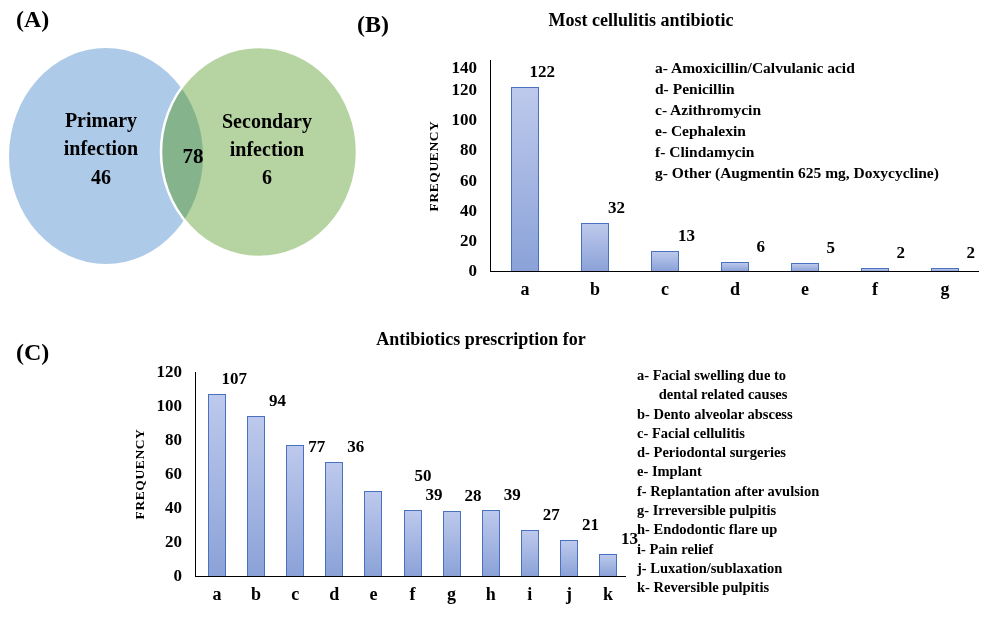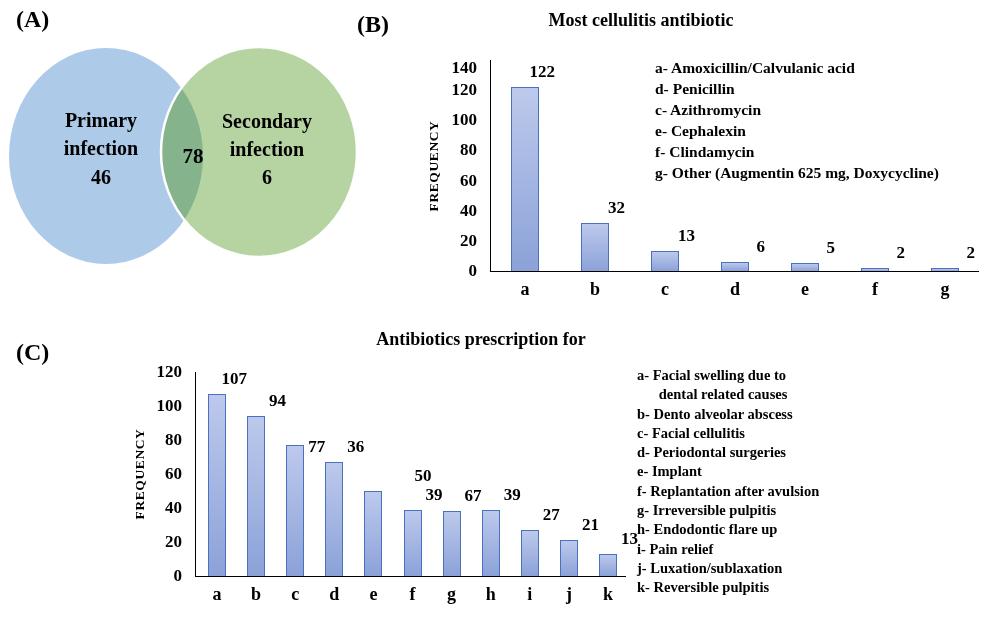--- a/index.html
+++ b/index.html
@@ -143,21 +143,21 @@
       <div class="bar" style="left: 129.3px; width: 18px; height: 113.9px;"></div>
       <div class="bar-value" style="left: 108.3px; bottom: 118.9px;">36</div>
       <div class="bar-cat" style="left: 108.3px; top: 212px;">d</div>
       <div class="bar" style="left: 168.4px; width: 18px; height: 85px;"></div>
       <div class="bar-value" style="left: 147.4px; bottom: 90px; margin-left: 28px;">50</div>
       <div class="bar-cat" style="left: 147.4px; top: 212px;">e</div>
       <div class="bar" style="left: 207.5px; width: 18px; height: 66.3px;"></div>
       <div class="bar-value" style="left: 186.5px; bottom: 71.3px;">39</div>
       <div class="bar-cat" style="left: 186.5px; top: 212px;">f</div>
       <div class="bar" style="left: 246.6px; width: 18px; height: 64.6px;"></div>
-      <div class="bar-value" style="left: 225.6px; bottom: 69.6px;">67</div>
+      <div class="bar-value" style="left: 225.6px; bottom: 69.6px;">28</div>
       <div class="bar-cat" style="left: 225.6px; top: 212px;">g</div>
       <div class="bar" style="left: 285.7px; width: 18px; height: 66.3px;"></div>
       <div class="bar-value" style="left: 264.7px; bottom: 71.3px;">39</div>
       <div class="bar-cat" style="left: 264.7px; top: 212px;">h</div>
       <div class="bar" style="left: 324.8px; width: 18px; height: 45.9px;"></div>
       <div class="bar-value" style="left: 303.8px; bottom: 50.9px;">27</div>
       <div class="bar-cat" style="left: 303.8px; top: 212px;">i</div>
       <div class="bar" style="left: 363.9px; width: 18px; height: 35.7px;"></div>
       <div class="bar-value" style="left: 342.9px; bottom: 40.7px;">21</div>
       <div class="bar-cat" style="left: 342.9px; top: 212px;">j</div>

